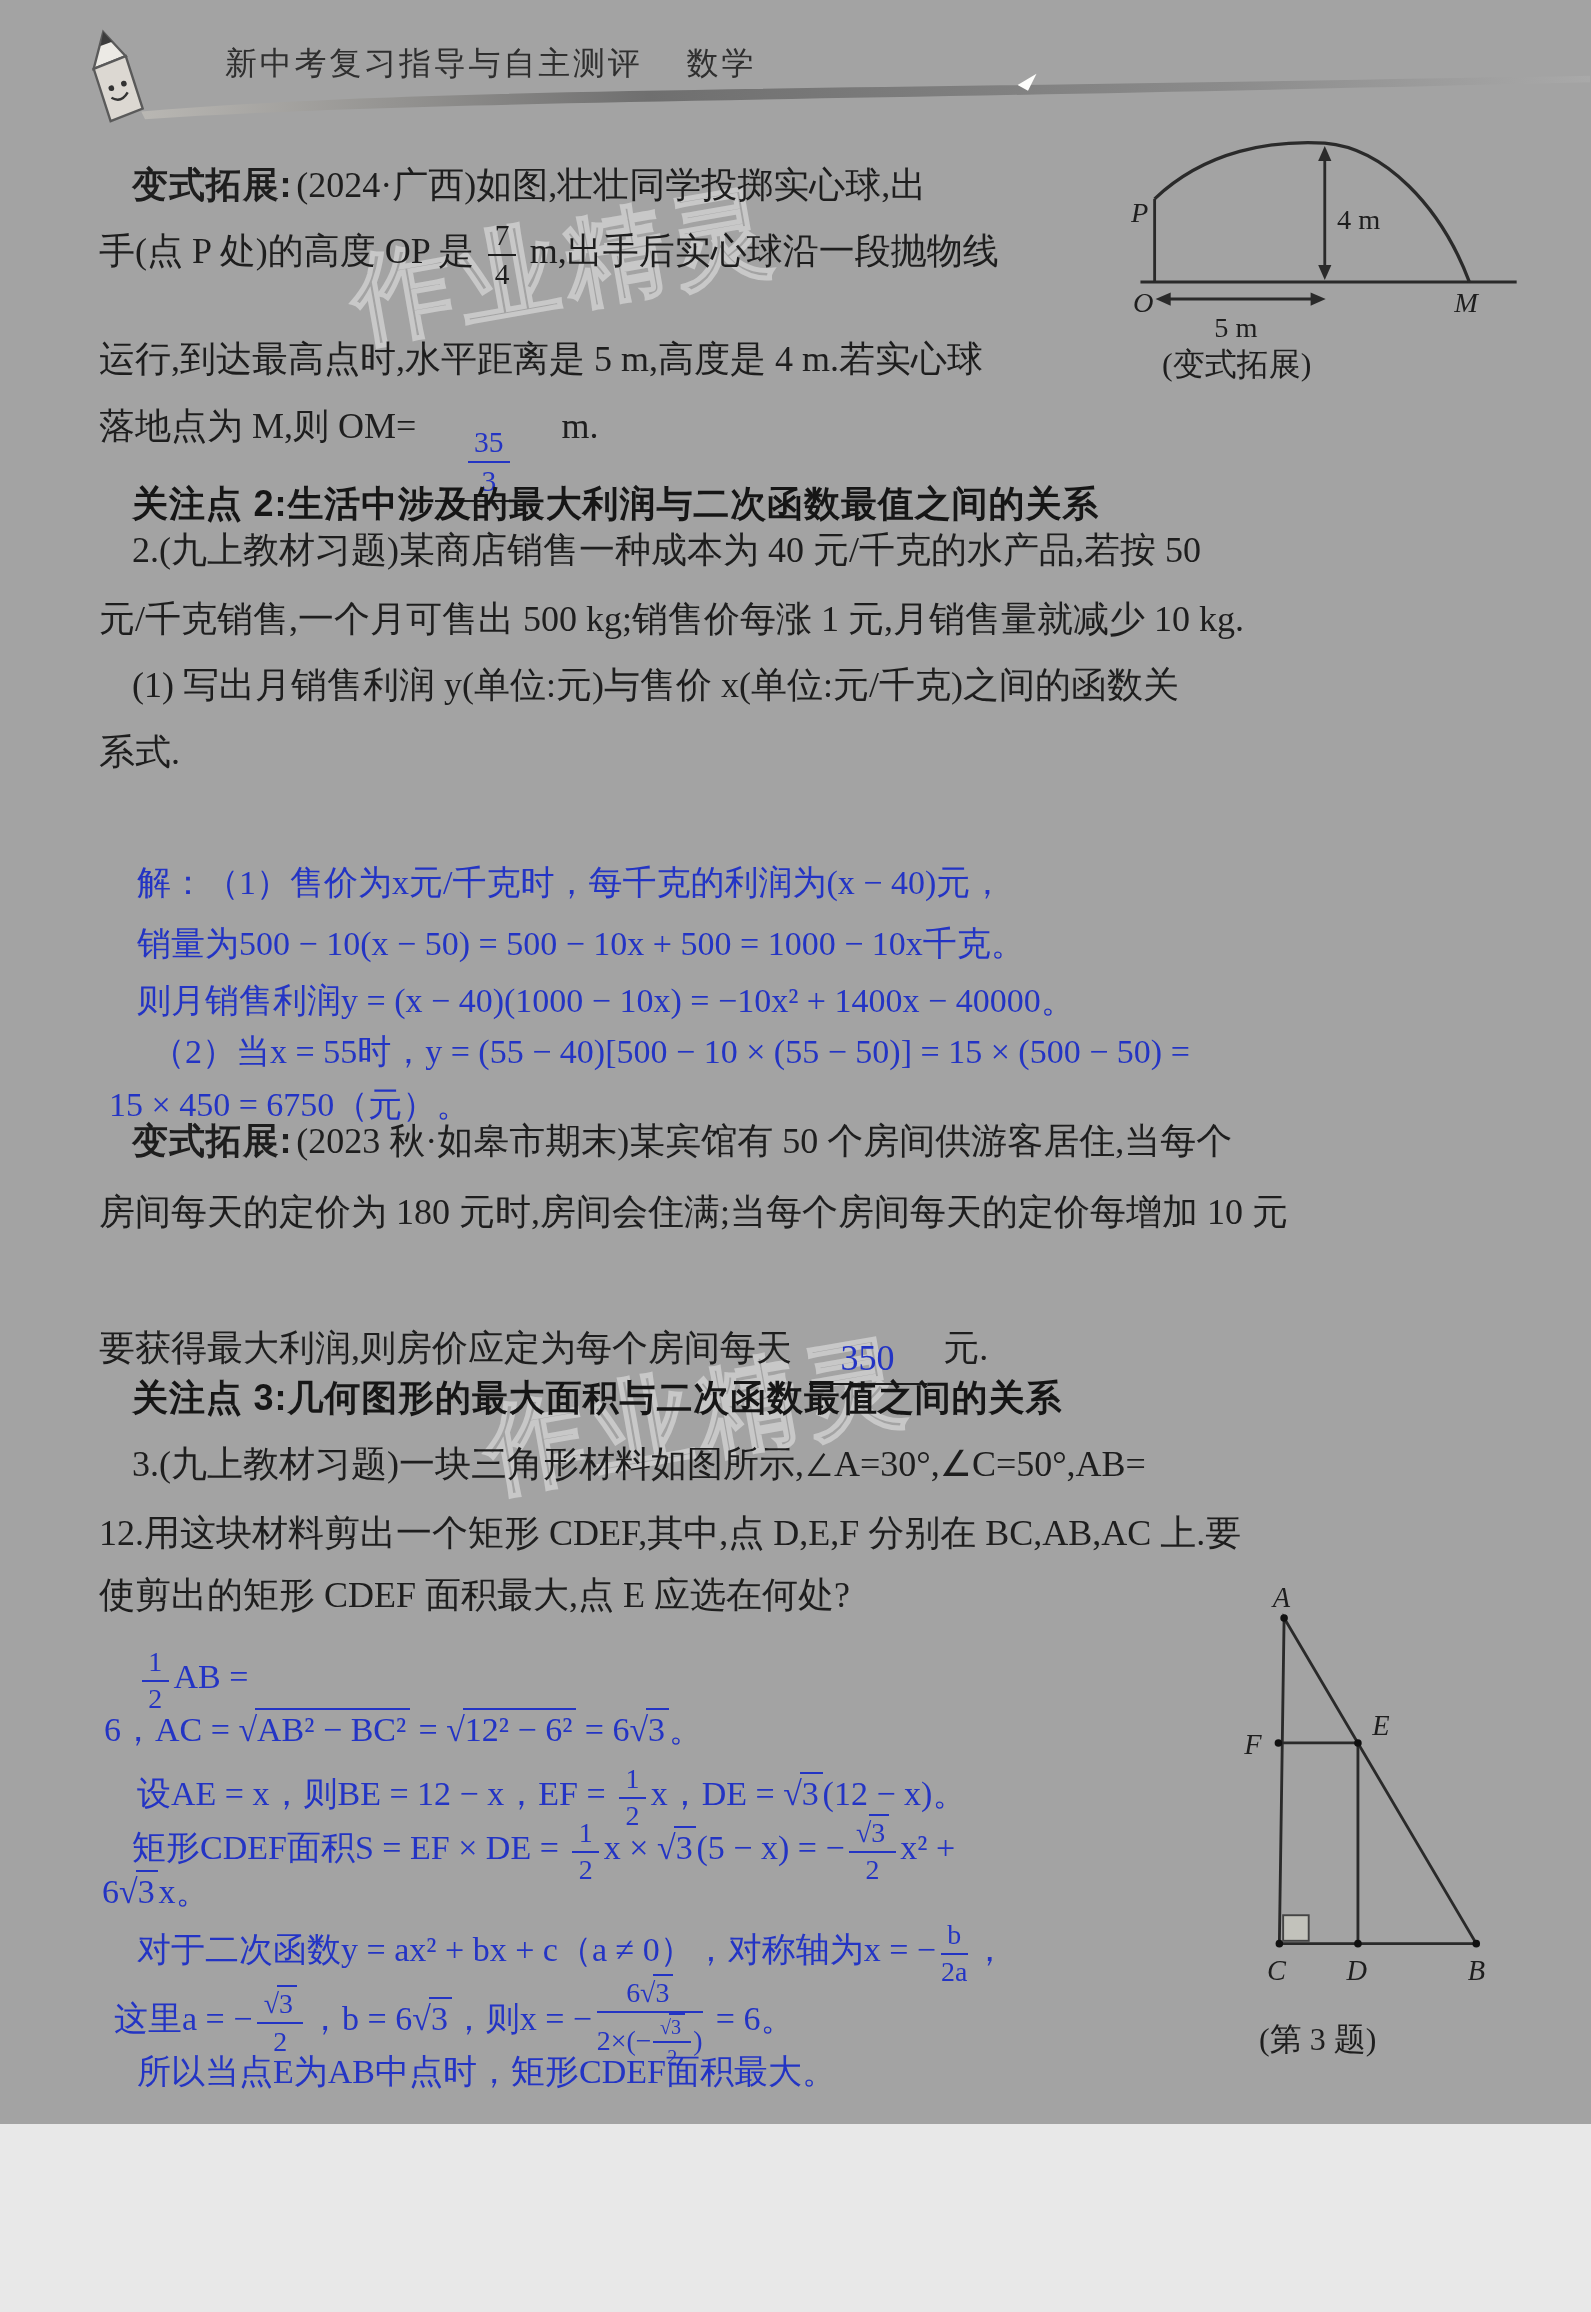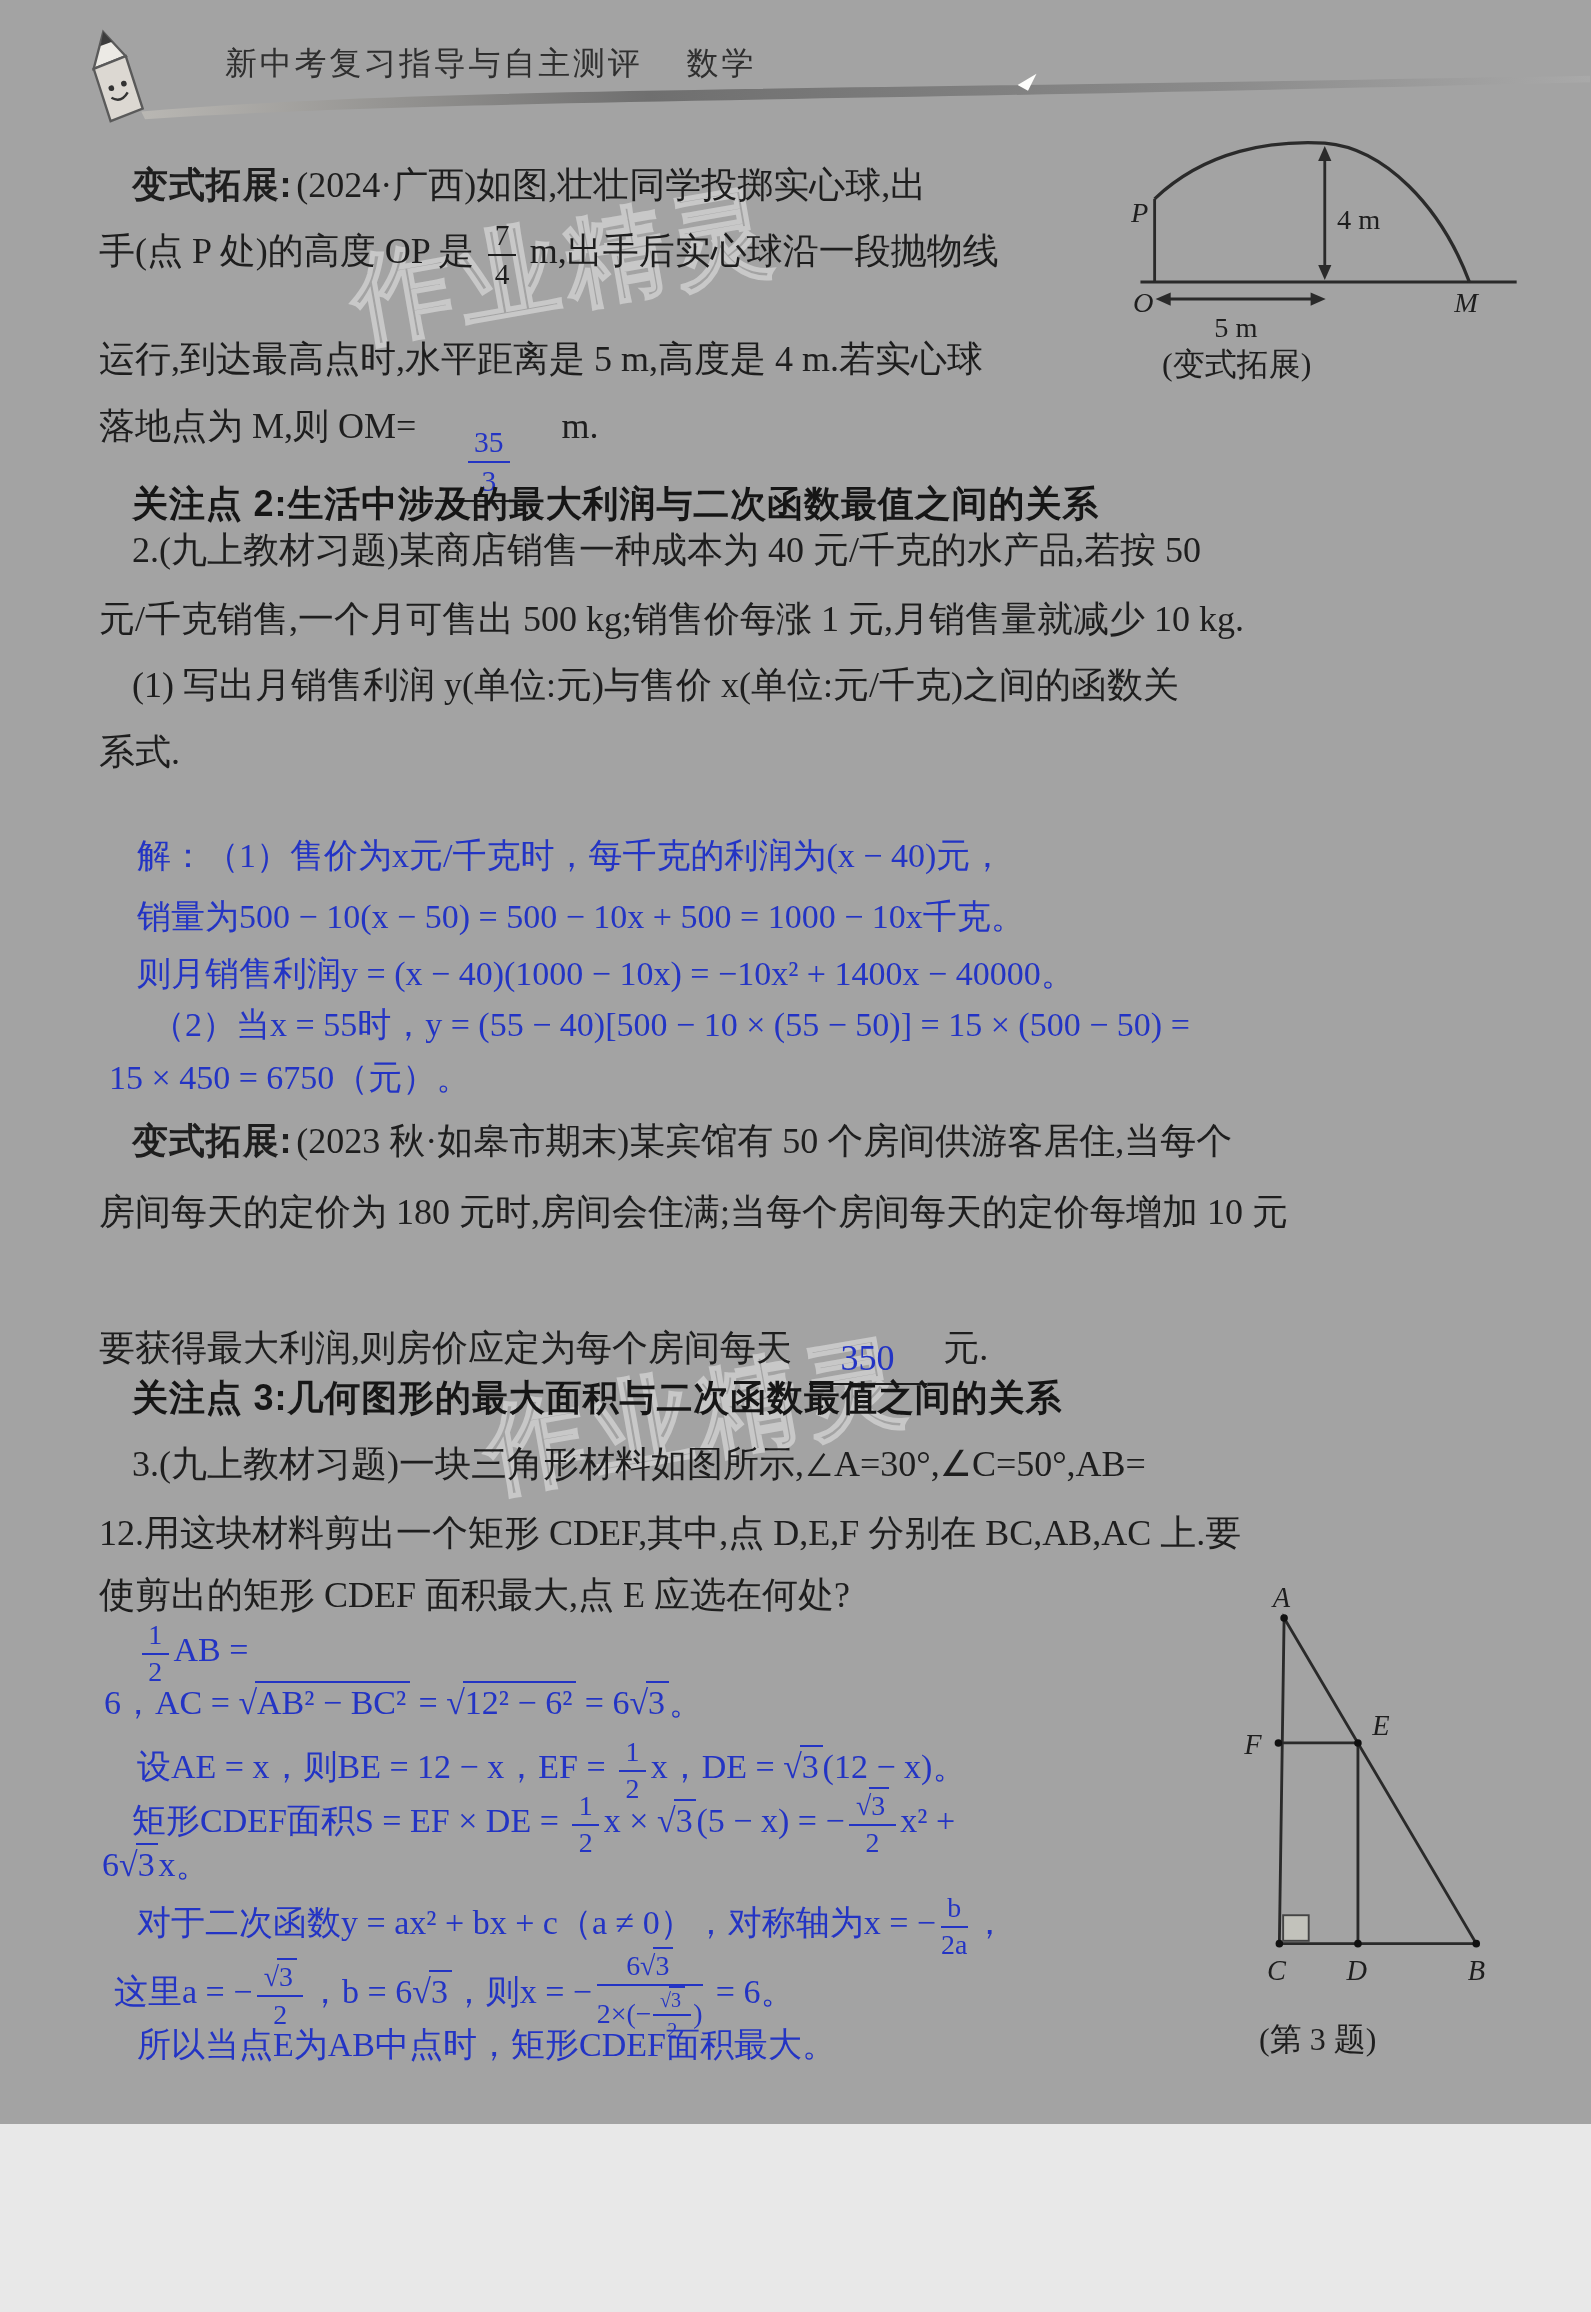--- a/index.html
+++ b/index.html
@@ -3,21 +3,21 @@
 <meta charset="utf-8">
 <style>
   html,body{margin:0;padding:0;background:#e8e8e8;}
   .page{position:relative;width:1592px;height:2124px;background:#a3a3a3;overflow:hidden;
         font-family:"Liberation Serif",serif;color:#222;}
   .line{position:absolute;font-size:36px;line-height:1.2;white-space:nowrap;color:#1e1e1e;}
   .blab{font-family:"Liberation Sans",sans-serif;font-weight:bold;letter-spacing:0.9px;margin-right:3.8px;}
   .heading{position:absolute;font-family:"Liberation Sans",sans-serif;font-weight:bold;
            font-size:36px;color:#161616;white-space:nowrap;letter-spacing:0.9px;}
   .blue{color:#2334c4;}
-  .sol{position:absolute;font-size:34px;line-height:1.2;white-space:nowrap;color:#2334c4;}
+  .sol{position:absolute;font-size:34px;line-height:1.2;white-space:nowrap;color:#2334c4;margin-top:27px;}
   .frac{display:inline-flex;flex-direction:column;vertical-align:middle;text-align:center;
         line-height:1;margin:0 4.7px;font-size:0.82em;}
   .frac .fn{display:block;padding:0.9px 6.6px 3.8px;border-bottom:2.4px solid currentColor;}
   .frac .fd{display:block;padding-top:3.8px;}
   .frac.small{font-size:0.72em;margin:0 1.9px;vertical-align:middle;}
   .fd > *{vertical-align:middle;}
   .rs{letter-spacing:-1.9px;}
   .rad{border-top:2.4px solid currentColor;padding:0.9px 3.8px 0 1.9px;}
   .ans-blank{display:inline-block;border-bottom:2.8px solid #1e1e1e;padding:1.9px 28px 3.8px;
              margin:0 9.5px;text-align:center;vertical-align:-32px;}

